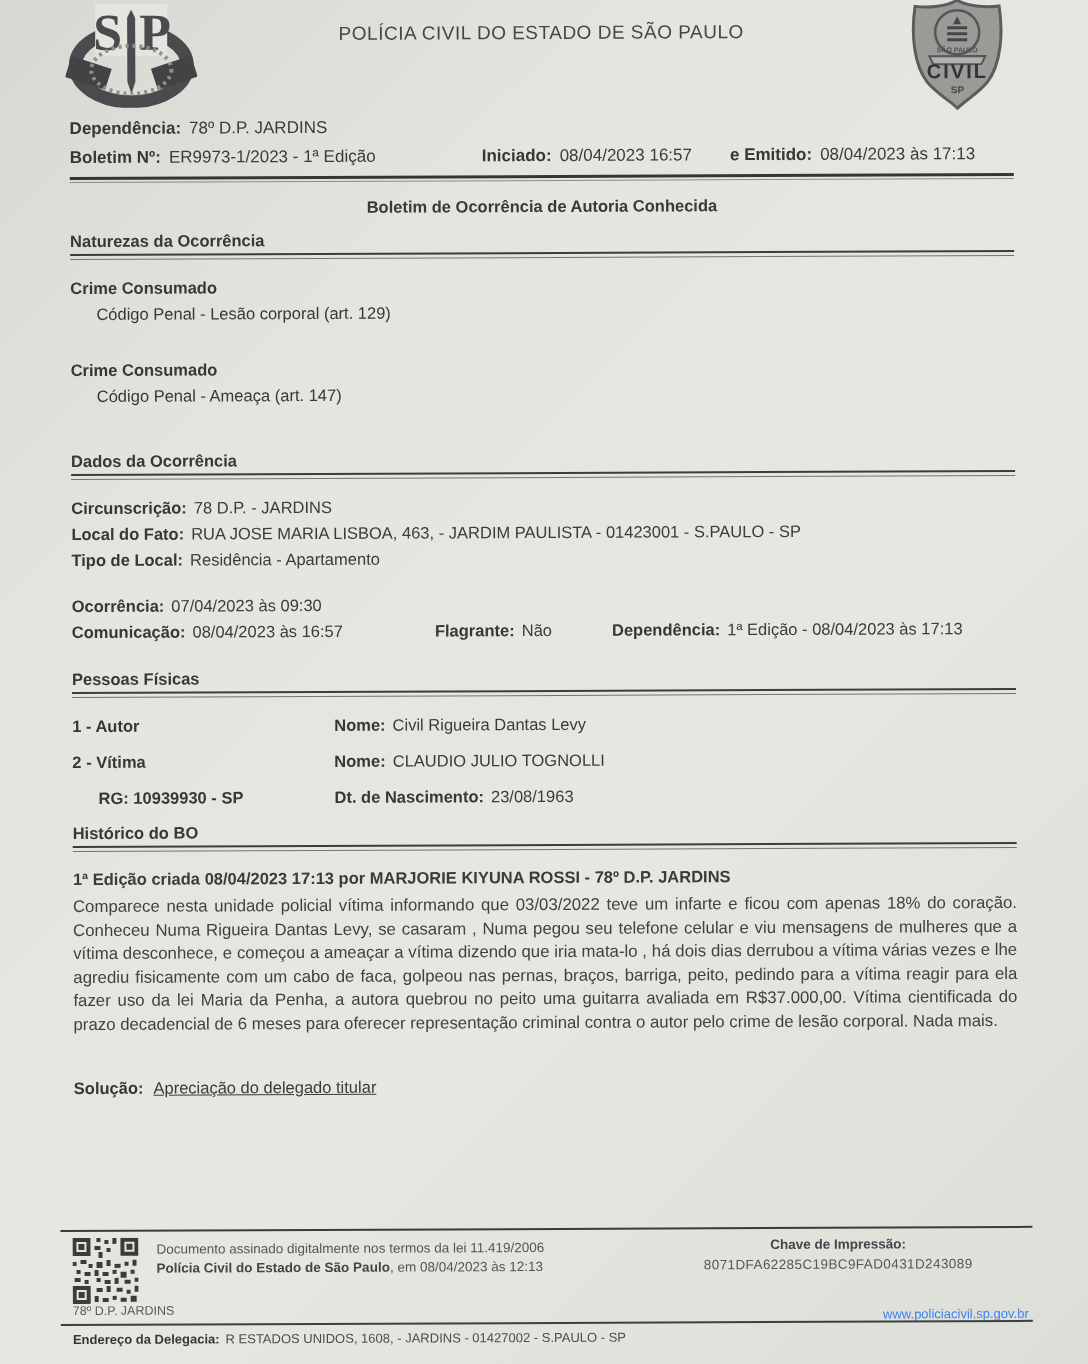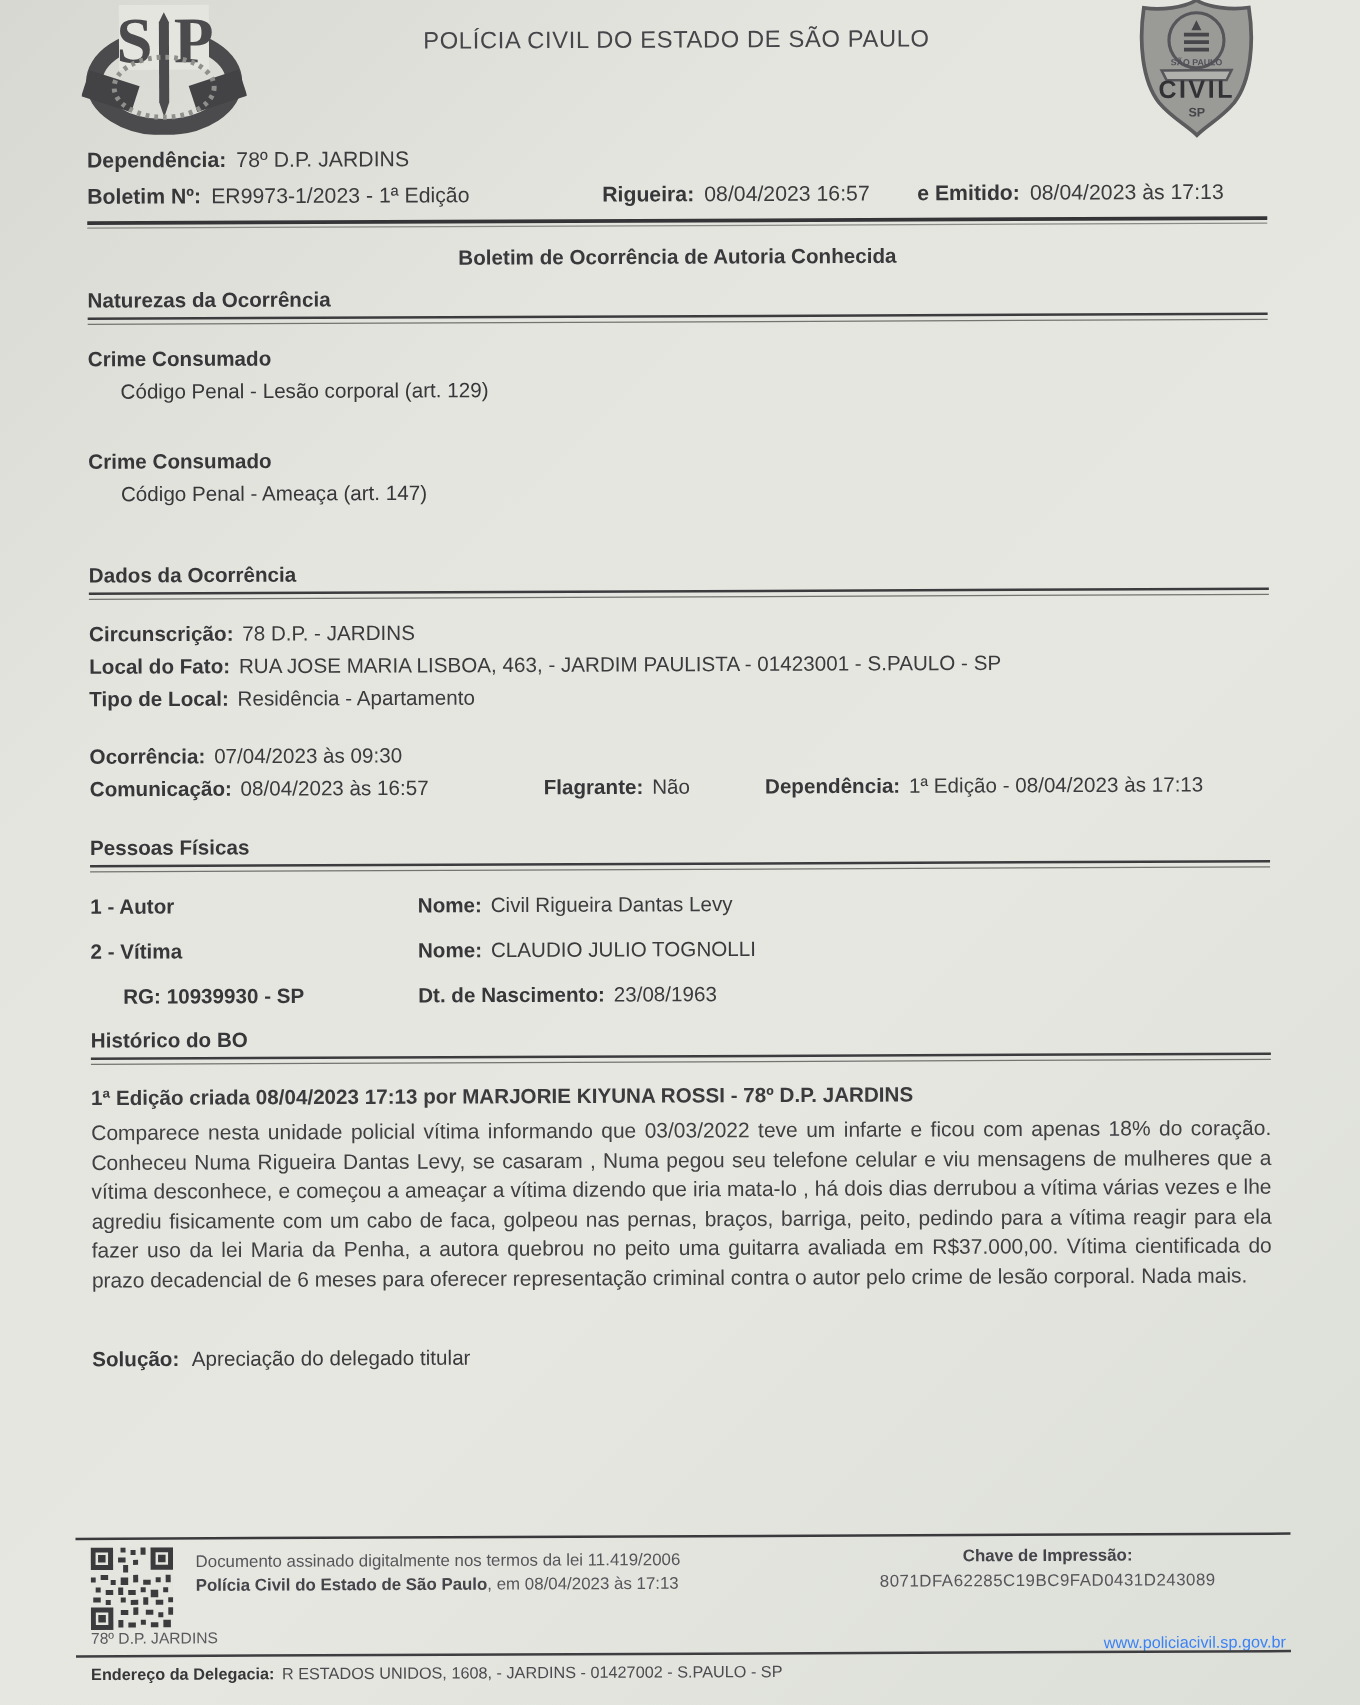--- a/index.html
+++ b/index.html
@@ -69,21 +69,21 @@
   .p-col1 { width: 262px; font-weight: bold; color: #37373a; }
   .p-col1.indent { padding-left: 26px; font-weight: bold; }
   .p-col2 { display: flex; }
 
   .hist-edicao { font-weight: bold; margin-top: 18px; font-size: 16.5px; }
   .hist-body {
     margin-top: 6px; font-size: 16.8px; line-height: 23.5px;
     text-align: justify; color: #404043;
   }
   .solucao { display: flex; margin-top: 40px; }
-  .solucao .v { margin-left: 10px; }
+  .solucao .v { margin-left: 10px; text-decoration: underline; }
 
   
   .footer { position: absolute; left: 58px; right: 58px; top: 1228px; height: 130px; }
   .f-rule-top { height: 3px; border-top: 2.5px solid #3a3a3d; }
   .qr { position: absolute; left: 12px; top: 8px; }
   .sign-lines { position: absolute; left: 96px; top: 10px; font-size: 13.5px; color: #55555a; line-height: 19px; }
   .sign-lines .b { font-weight: bold; color: #44444a; }
   .chave { position: absolute; right: 60px; top: 10px; text-align: center; font-size: 13.5px; color: #55555a; }
   .chave .lb2 { font-weight: bold; color: #44444a; }
   .chave .key { margin-top: 5px; letter-spacing: .4px; }
@@ -130,21 +130,21 @@
       <div class="hdr-row">
         <span class="lb">Dependência:</span>
         <span class="v">78º D.P. JARDINS</span>
       </div>
       <div class="hdr-row boletim-row">
         <div class="boletim-left">
           <span class="lb">Boletim Nº:</span>
           <span class="v">ER9973-1/2023 - 1ª Edição</span>
         </div>
         <div class="iniciado-grp">
-          <span class="lb">Rigueira:</span>
+          <span class="lb">Iniciado:</span>
           <span class="v">08/04/2023 16:57</span>
         </div>
         <div class="emitido-grp">
           <span class="lb">e Emitido:</span>
           <span class="v">08/04/2023 às 17:13</span>
         </div>
       </div>
     </div>
 
     <div class="rule-thick"></div>
@@ -291,21 +291,21 @@
             <rect x="15" y="30" width="3" height="2"></rect>
             <rect x="20" y="29" width="2" height="2"></rect>
             <rect x="24" y="30" width="3" height="2"></rect>
             <rect x="29" y="29" width="3" height="3"></rect>
         </g>
       </svg>
     </div>
     <div class="sign-lines">
       <div>Documento assinado digitalmente nos termos da lei 11.419/2006</div>
       <div>
-        <span class="b">Polícia Civil do Estado de São Paulo</span><span>, em 08/04/2023 às 17:13</span>
+        <span class="b">Polícia Civil do Estado de São Paulo</span><span>, em 08/04/2023 às 12:13</span>
       </div>
     </div>
     <div class="chave">
       <div class="lb2">Chave de Impressão:</div>
       <div class="key">8071DFA62285C19BC9FAD0431D243089</div>
     </div>
     <div class="dp-line">78º D.P. JARDINS</div>
     <div class="site">www.policiacivil.sp.gov.br</div>
     <div class="f-rule-mid"></div>
     <div class="endereco">

